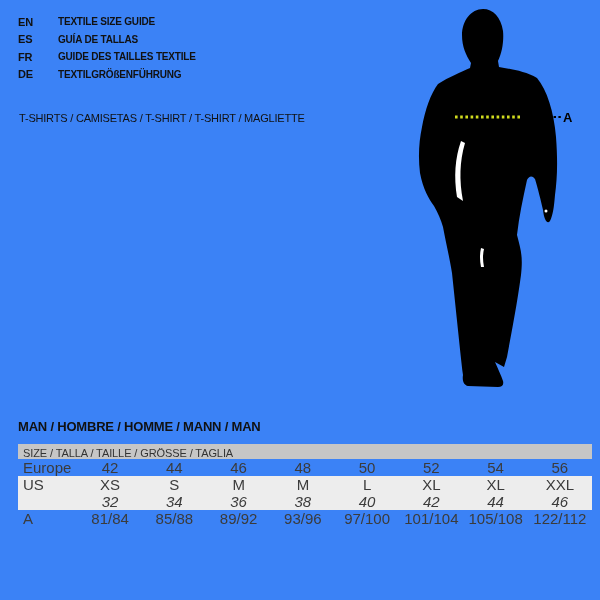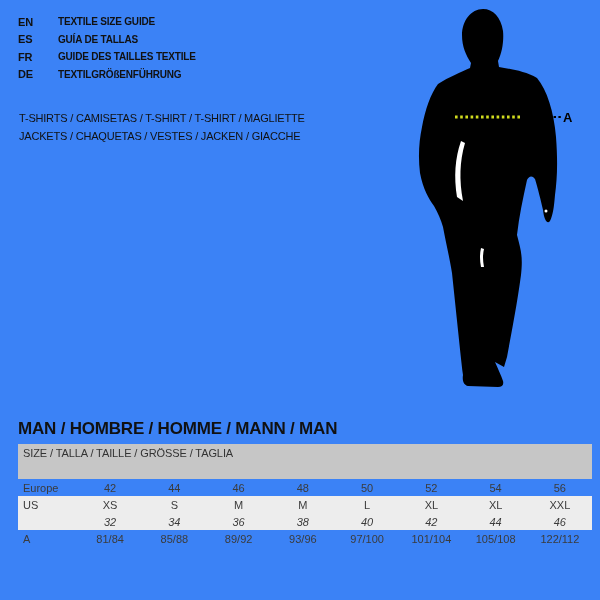--- a/index.html
+++ b/index.html
@@ -11,25 +11,25 @@
   .lang-list{position:absolute;left:18px;top:13px;}
   .lang-row{display:flex;height:17.5px;align-items:center;}
   .lang-code{width:40px;font-size:11px;font-weight:bold;letter-spacing:-0.2px;}
   .lang-label{font-size:10px;font-weight:bold;letter-spacing:-0.2px;white-space:nowrap;}
   
   .product-lines{position:absolute;left:19px;top:109px;}
   .product-line{font-size:11px;font-weight:normal;letter-spacing:-0.2px;height:18px;line-height:18px;white-space:nowrap;}
   
   .figure-svg{position:absolute;left:405px;top:5px;}
   
-  .section-title{position:absolute;left:18px;top:419px;font-size:17px;font-weight:bold;letter-spacing:-0.2px;}
+  .section-title{position:absolute;left:18px;top:419px;font-size:13px;font-weight:bold;letter-spacing:-0.2px;}
   
   .size-table{position:absolute;left:18px;top:444px;width:574px;}
-  .t-header{height:35px;line-height:19px;font-size:11px;color:#333;padding-left:5px;letter-spacing:-0.1px;}
-  .t-row{display:grid;grid-template-columns:60px repeat(8,1fr);height:17px;align-items:center;font-size:11px;color:#3b3b3b;}
+  .t-header{height:15px;line-height:19px;font-size:11px;color:#333;padding-left:5px;letter-spacing:-0.1px;}
+  .t-row{display:grid;grid-template-columns:60px repeat(8,1fr);height:17px;align-items:center;font-size:15px;color:#3b3b3b;}
   .t-row .rowlabel{text-align:left;padding-left:5px;}
   .t-row .cell{text-align:center;}
   
   .footnote{position:absolute;left:18px;top:548px;font-size:11px;font-weight:bold;letter-spacing:-0.2px;}
 </style>
 </head>
 <body>
 
 <div class="canvas">
 
@@ -47,21 +47,20 @@
         <span class="lang-label">GUIDE DES TAILLES TEXTILE</span>
       </div>
       <div class="lang-row">
         <span class="lang-code">DE</span>
         <span class="lang-label">TEXTILGRÖßENFÜHRUNG</span>
       </div>
     </div>
 
   <div class="product-lines" id="productLines">
       <div class="product-line">T-SHIRTS / CAMISETAS / T-SHIRT / T-SHIRT / MAGLIETTE</div>
-      <div class="product-line">JACKETS / CHAQUETAS / VESTES / JACKEN / GIACCHE</div>
     </div>
 
   <svg class="figure-svg" width="195" height="390" viewBox="0 0 195 390">
     <path id="silhouettePath" fill="#000000" d="
       M78,4
       C 88,4 96,12 98,26
       C 99,36 97,48 93,56
       L 94,62
       C 105,64 120,66 132,73
       C 142,85 149,107 151,132

